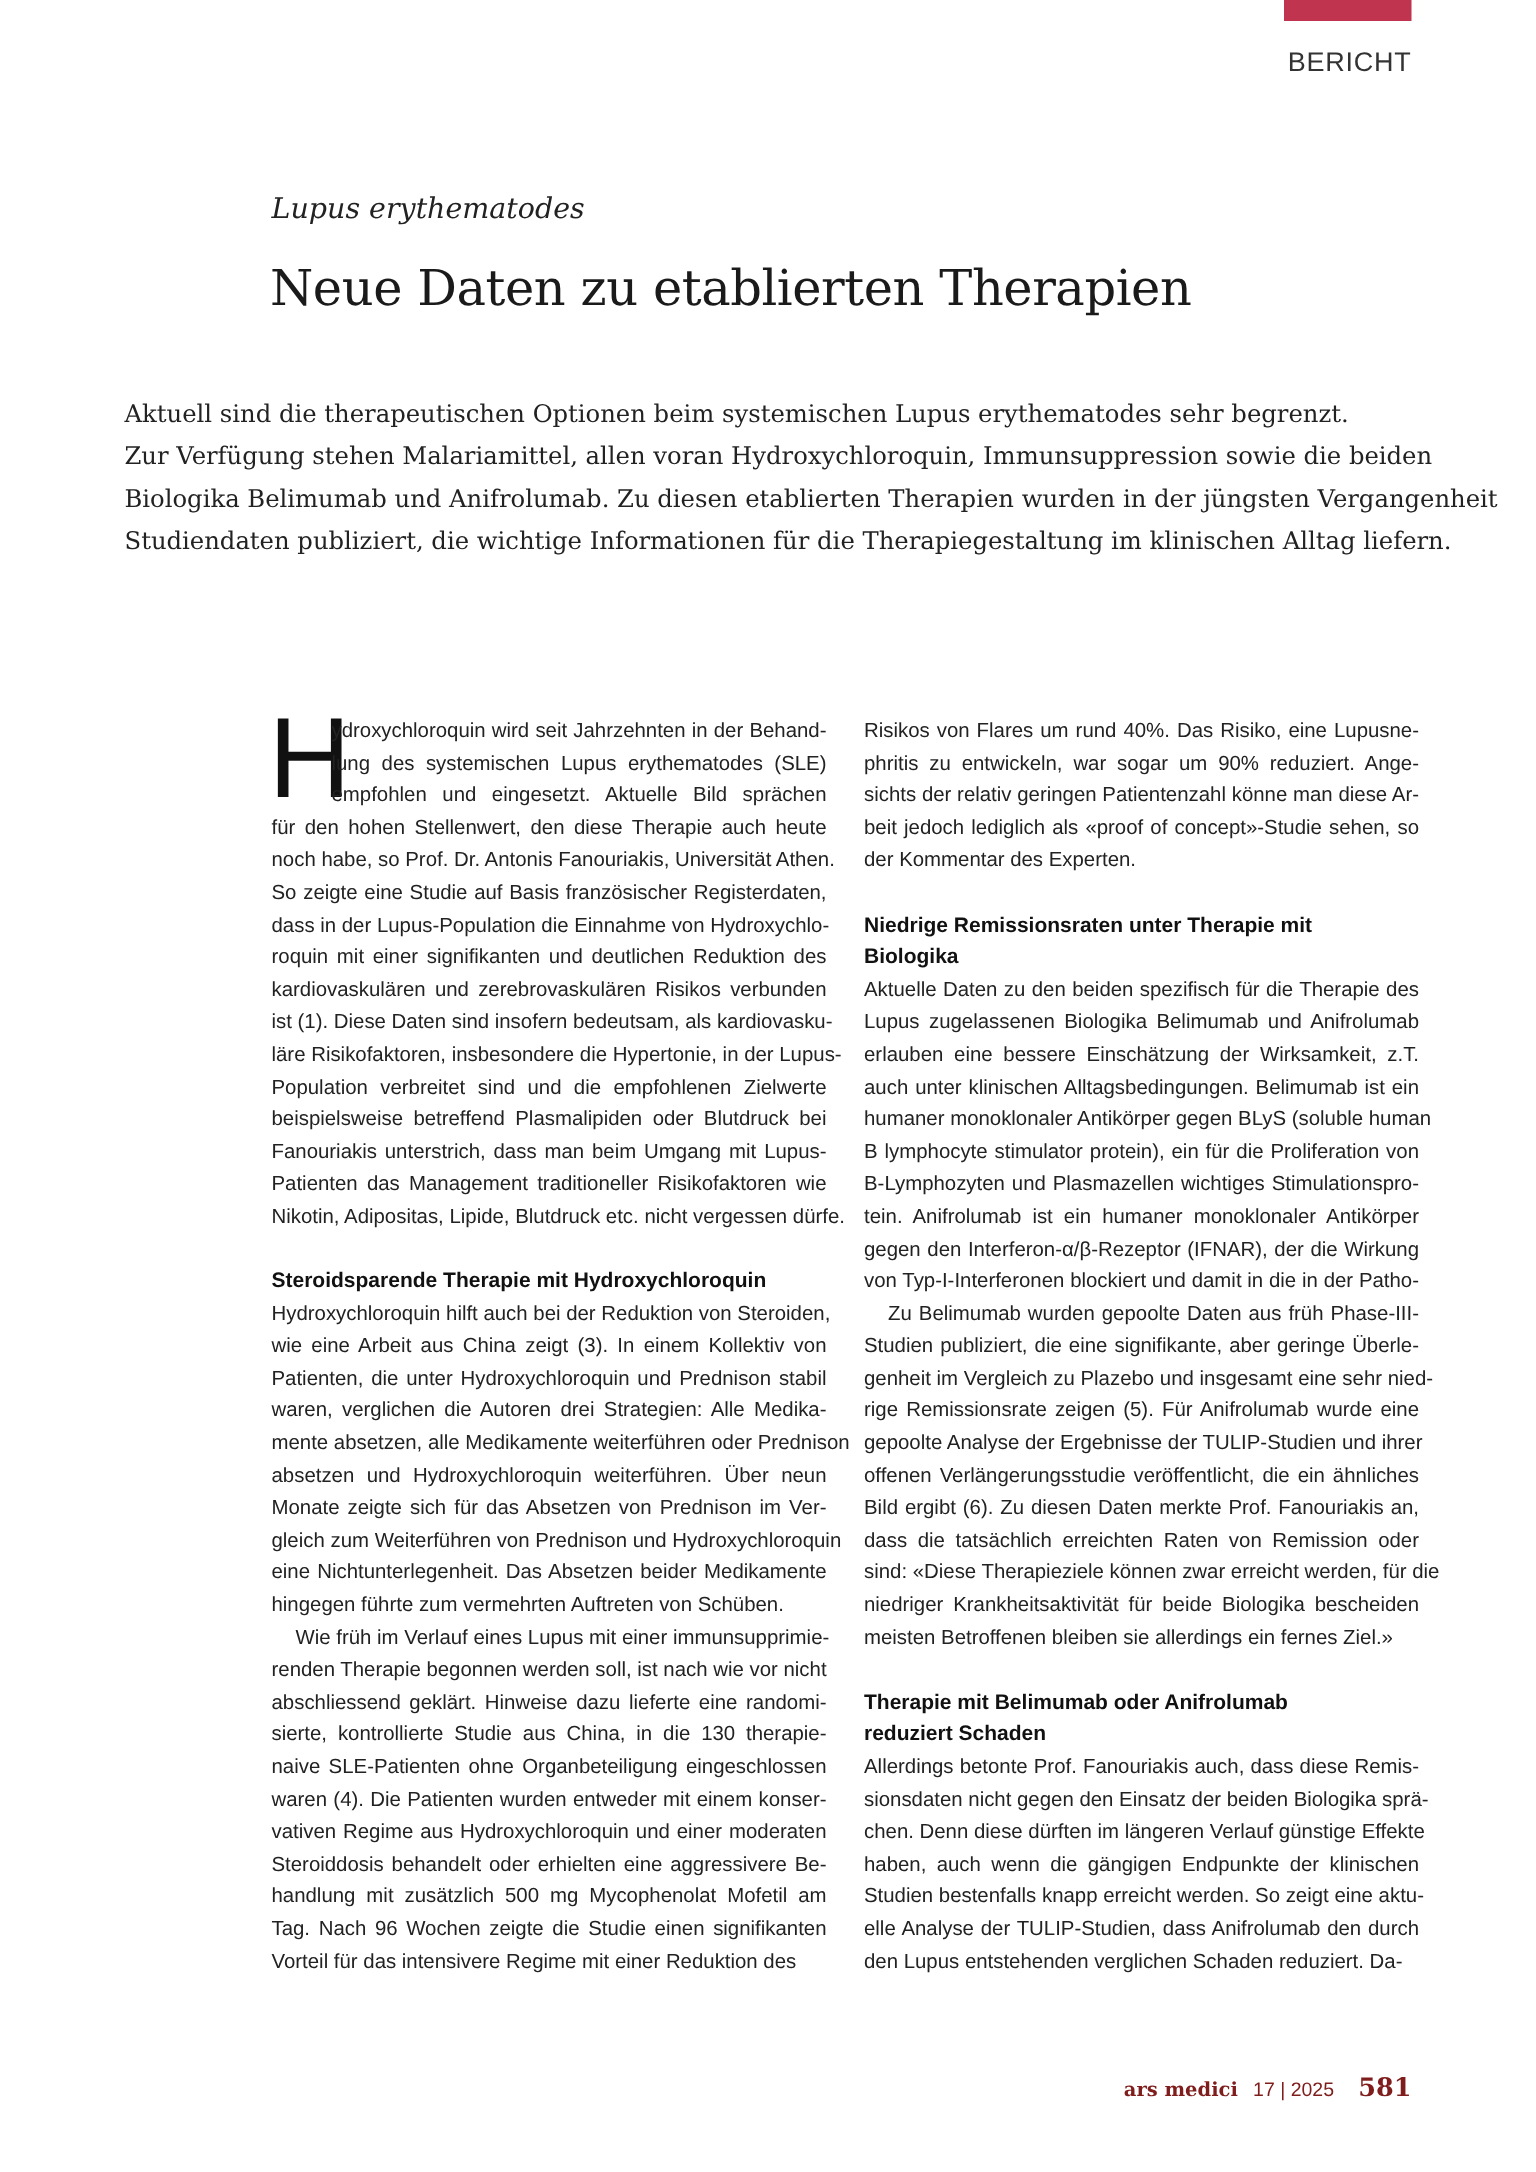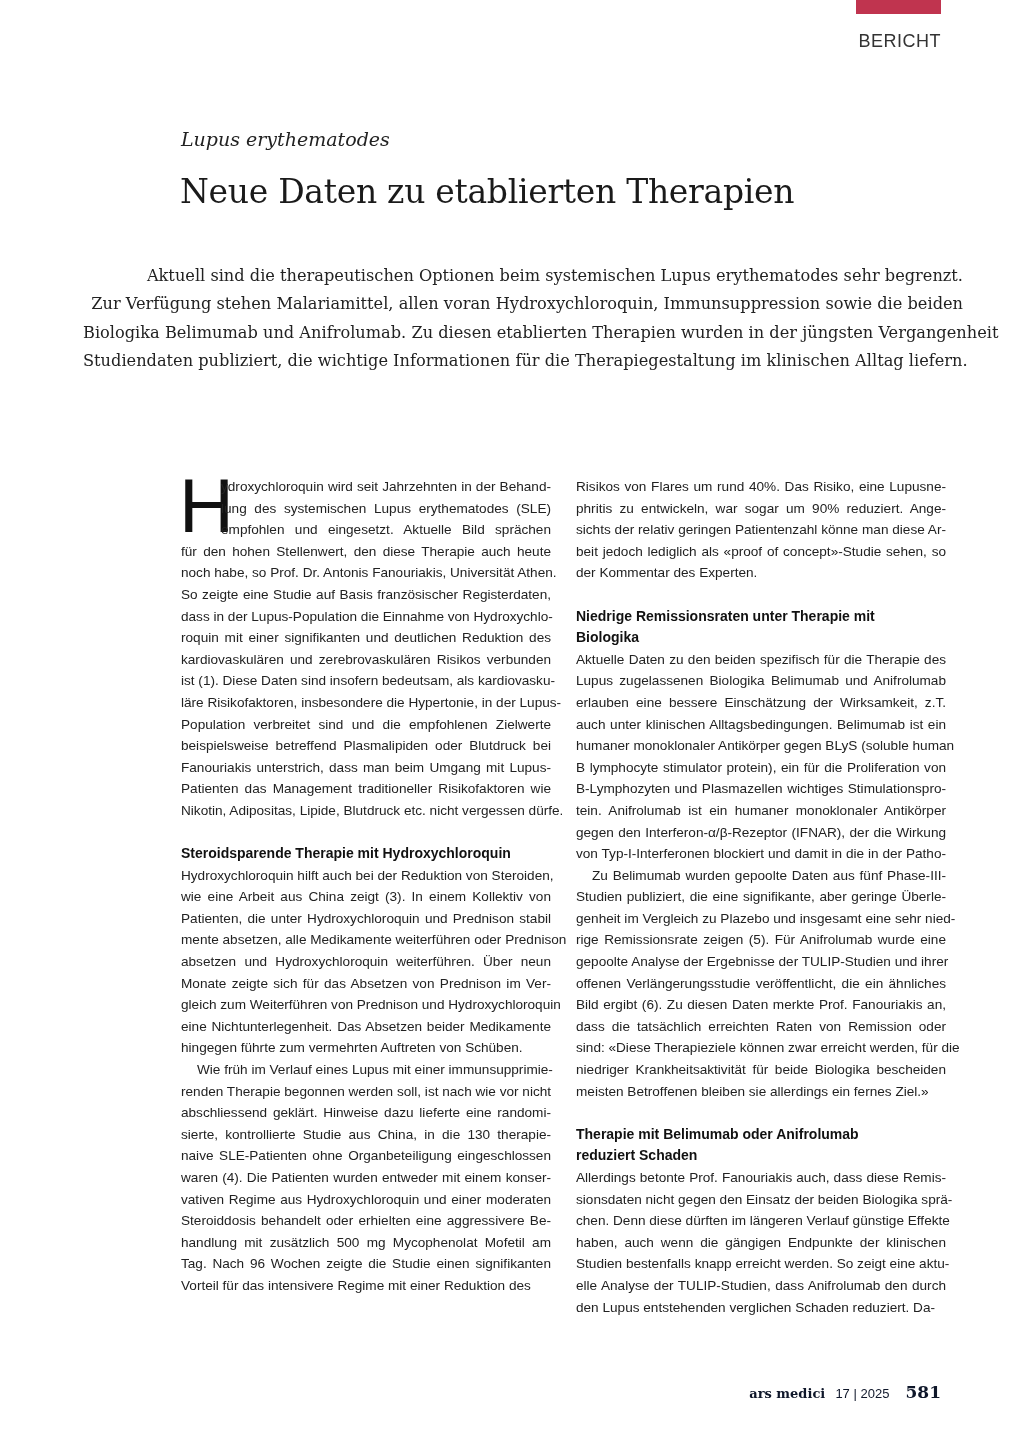--- a/index.html
+++ b/index.html
@@ -20,21 +20,21 @@
   .title {
     position: absolute; left: 180px; top: 172px;
     font-family: "DejaVu Serif", serif; font-size: 33px; font-weight: normal; color: #1a1a1a;
     letter-spacing: -0.3px;
   }
 
   .lead {
     position: absolute; left: 83px; top: 262px; width: 880px;
     font-family: "DejaVu Serif", serif; font-size: 16.2px; line-height: 28.3px; color: #222;
   }
-  .lead span { display: block; white-space: nowrap; text-align: right; }
+  .lead span { display: block; white-space: nowrap; }
 
   .col {
     position: absolute; top: 476px; width: 370px;
     font-family: "Liberation Sans", sans-serif; font-size: 13.6px; line-height: 21.6px; color: #222;
   }
   .col-left { left: 181px; }
   .col-right { left: 576px; }
   .line { display: block; white-space: nowrap; text-align: justify; text-align-last: justify; height: 21.6px; overflow: visible; }
   .line.last { text-align-last: left; }
   .line.indent { padding-left: 16px; }
@@ -44,21 +44,21 @@
   }
   .gap { display: block; height: 21.6px; }
 
   .dropcap {
     position: absolute; left: 179px; top: 472px;
     font-family: "Liberation Sans", sans-serif; font-size: 76px; line-height: 68px; color: #111;
   }
 
   .footer {
     position: absolute; right: 83px; top: 1382px;
-    font-family: "DejaVu Serif", serif; font-size: 13px; color: #0f172a; white-space: nowrap;
+    font-family: "DejaVu Serif", serif; font-size: 13px; color: #7f1d1d; white-space: nowrap;
   }
   .footer .journal { font-weight: bold; margin-right: 6px; }
   .footer .issue { font-family: "Liberation Sans", sans-serif; font-size: 13px; margin-right: 12px; }
   .footer .page { font-weight: bold; font-size: 17px; }
 </style>
 </head>
 <body>
 
 <div class="top-bar" style="background: rgb(192, 52, 79);"></div>
 <div class="section-label">BERICHT</div>
@@ -90,20 +90,21 @@
     <span class="line">Population verbreitet sind und die empfohlenen Zielwerte</span>
     <span class="line">beispielsweise betreffend Plasmalipiden oder Blutdruck bei</span>
     <span class="line">Fanouriakis unterstrich, dass man beim Umgang mit Lupus-</span>
     <span class="line">Patienten das Management traditioneller Risikofaktoren wie</span>
     <span class="line last">Nikotin, Adipositas, Lipide, Blutdruck etc. nicht vergessen dürfe.</span>
     <span class="gap"></span>
     <span class="heading">Steroidsparende Therapie mit Hydroxychloroquin</span>
     <span class="line">Hydroxychloroquin hilft auch bei der Reduktion von Steroiden,</span>
     <span class="line">wie eine Arbeit aus China zeigt (3). In einem Kollektiv von</span>
     <span class="line">Patienten, die unter Hydroxychloroquin und Prednison stabil</span>
+    <span class="line">waren, verglichen die Autoren drei Strategien: Alle Medika-</span>
     <span class="line">mente absetzen, alle Medikamente weiterführen oder Prednison</span>
     <span class="line">absetzen und Hydroxychloroquin weiterführen. Über neun</span>
     <span class="line">Monate zeigte sich für das Absetzen von Prednison im Ver-</span>
     <span class="line">gleich zum Weiterführen von Prednison und Hydroxychloroquin</span>
     <span class="line">eine Nichtunterlegenheit. Das Absetzen beider Medikamente</span>
     <span class="line last">hingegen führte zum vermehrten Auftreten von Schüben.</span>
     <span class="line indent">Wie früh im Verlauf eines Lupus mit einer immunsupprimie-</span>
     <span class="line">renden Therapie begonnen werden soll, ist nach wie vor nicht</span>
     <span class="line">abschliessend geklärt. Hinweise dazu lieferte eine randomi-</span>
     <span class="line">sierte, kontrollierte Studie aus China, in die 130 therapie-</span>
@@ -127,21 +128,21 @@
     <span class="line">Aktuelle Daten zu den beiden spezifisch für die Therapie des</span>
     <span class="line">Lupus zugelassenen Biologika Belimumab und Anifrolumab</span>
     <span class="line">erlauben eine bessere Einschätzung der Wirksamkeit, z.T.</span>
     <span class="line">auch unter klinischen Alltagsbedingungen. Belimumab ist ein</span>
     <span class="line">humaner monoklonaler Antikörper gegen BLyS (soluble human</span>
     <span class="line">B lymphocyte stimulator protein), ein für die Proliferation von</span>
     <span class="line">B-Lymphozyten und Plasmazellen wichtiges Stimulationspro-</span>
     <span class="line">tein. Anifrolumab ist ein humaner monoklonaler Antikörper</span>
     <span class="line">gegen den Interferon-α/β-Rezeptor (IFNAR), der die Wirkung</span>
     <span class="line">von Typ-I-Interferonen blockiert und damit in die in der Patho-</span>
-    <span class="line indent">Zu Belimumab wurden gepoolte Daten aus fünf Phase-III-</span>
+    <span class="line indent">Zu Belimumab wurden gepoolte Daten aus früh Phase-III-</span>
     <span class="line">Studien publiziert, die eine signifikante, aber geringe Überle-</span>
     <span class="line">genheit im Vergleich zu Plazebo und insgesamt eine sehr nied-</span>
     <span class="line">rige Remissionsrate zeigen (5). Für Anifrolumab wurde eine</span>
     <span class="line">gepoolte Analyse der Ergebnisse der TULIP-Studien und ihrer</span>
     <span class="line">offenen Verlängerungsstudie veröffentlicht, die ein ähnliches</span>
     <span class="line">Bild ergibt (6). Zu diesen Daten merkte Prof. Fanouriakis an,</span>
     <span class="line">dass die tatsächlich erreichten Raten von Remission oder</span>
     <span class="line">sind: «Diese Therapieziele können zwar erreicht werden, für die</span>
     <span class="line">niedriger Krankheitsaktivität für beide Biologika bescheiden</span>
     <span class="line last">meisten Betroffenen bleiben sie allerdings ein fernes Ziel.»</span>

